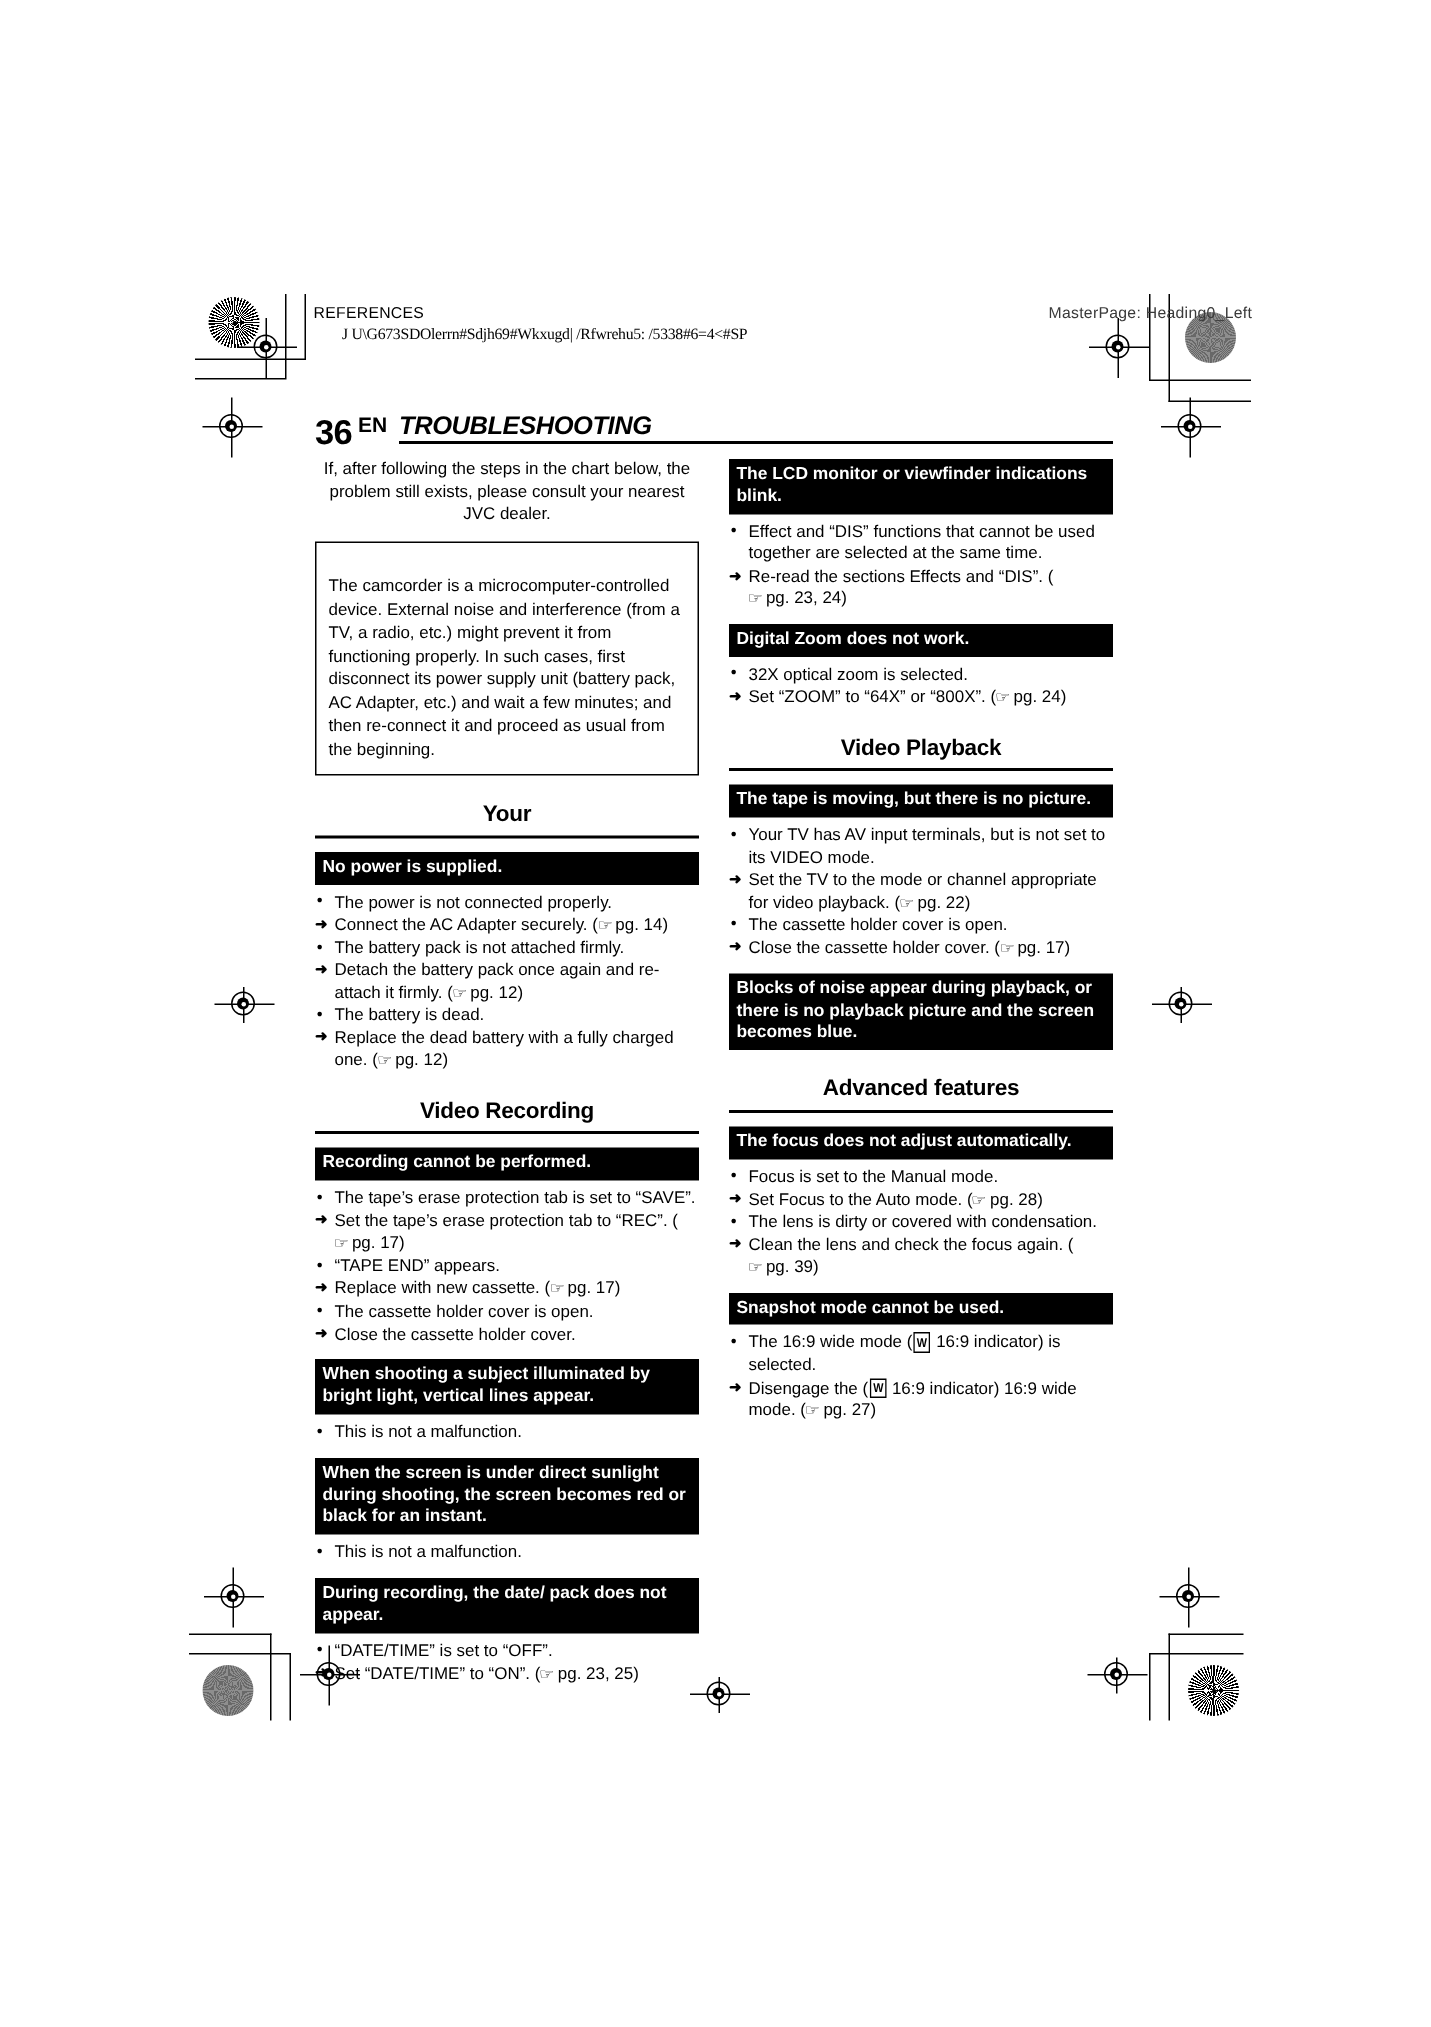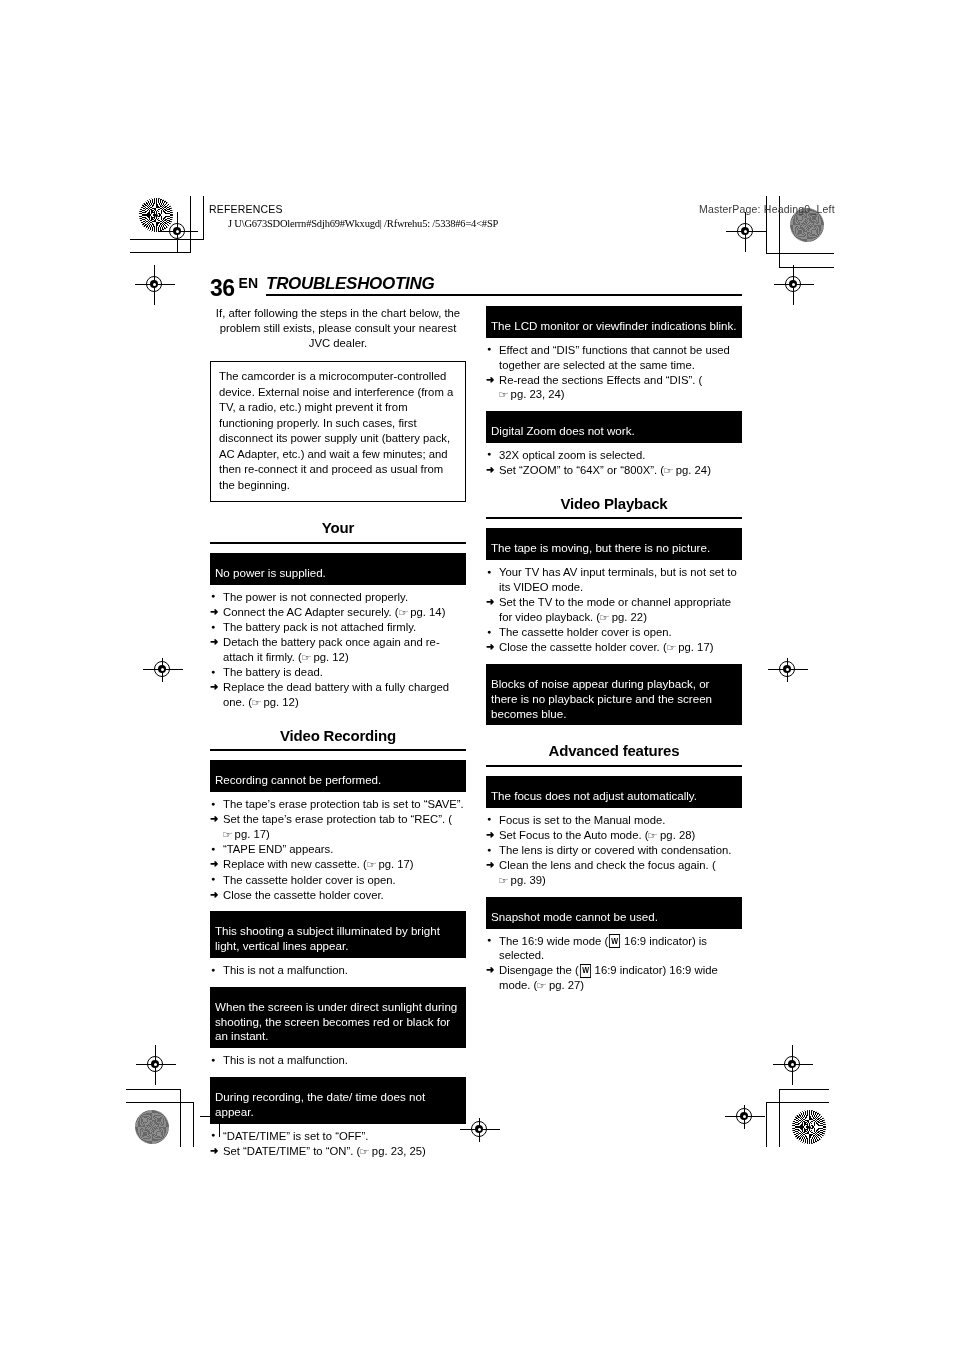--- a/index.html
+++ b/index.html
@@ -161,41 +161,41 @@
   .col-right { left: 486px; top: 306px; }
 
   .intro {
     margin: 0 0 10px 0;
     line-height: 1.34;
     text-align: center;
   }
 
   .notebox {
     border: 1.4px solid #000;
-    padding: 7px 8px 8px 8px;
+    padding: 22px 8px 8px 8px;
     line-height: 1.37;
     margin-bottom: 4px;
   }
 
   .sect-head {
     text-align: center;
     font-weight: bold;
     font-size: 15px;
     letter-spacing: -0.2px;
     border-bottom: 2px solid #000;
     padding: 10px 0 4px 0;
     margin: 6px 0 9px 0;
   }
 
   .prob {
     background: #000;
     color: #fff;
-    font-weight: normal;
+    font-weight: bold;
     font-size: 11.6px;
-    padding: 13px 5px 4px 5px;
+    padding: 3px 5px 4px 5px;
     line-height: 1.28;
     margin: 9px 0 5px 0;
   }
   .prob.tight { margin-top: 0; }
 
   ul.items {
     list-style: none;
     margin: 0 0 4px 0;
     padding: 0;
   }
@@ -383,29 +383,29 @@
     <div>
         <div class="prob">Recording cannot be performed.</div>
         <ul class="items">
           <li class="bullet">The tape’s erase protection tab is set to “SAVE”.</li>
           <li class="arrow">Set the tape’s erase protection tab to “REC”. (<span class="pgref"><span class="hand">☞</span> pg. 17</span>)</li>
           <li class="bullet">“TAPE END” appears.</li>
           <li class="arrow">Replace with new cassette. (<span class="pgref"><span class="hand">☞</span> pg. 17</span>)</li>
           <li class="bullet">The cassette holder cover is open.</li>
           <li class="arrow">Close the cassette holder cover.</li>
         </ul>
-        <div class="prob">This shooting a subject illuminated by bright light, vertical lines appear.</div>
+        <div class="prob">When shooting a subject illuminated by bright light, vertical lines appear.</div>
         <ul class="items">
           <li class="bullet">This is not a malfunction.</li>
         </ul>
         <div class="prob">When the screen is under direct sunlight during shooting, the screen becomes red or black for an instant.</div>
         <ul class="items">
           <li class="bullet">This is not a malfunction.</li>
         </ul>
-        <div class="prob">During recording, the date/ time does not appear.</div>
+        <div class="prob">During recording, the date/ pack does not appear.</div>
         <ul class="items">
           <li class="bullet">“DATE/TIME” is set to “OFF”.</li>
           <li class="arrow">Set “DATE/TIME” to “ON”. (<span class="pgref"><span class="hand">☞</span> pg. 23, 25</span>)</li>
         </ul>
       </div>
   </div>
 </div>
 
 <div class="col col-right">
   <div>

